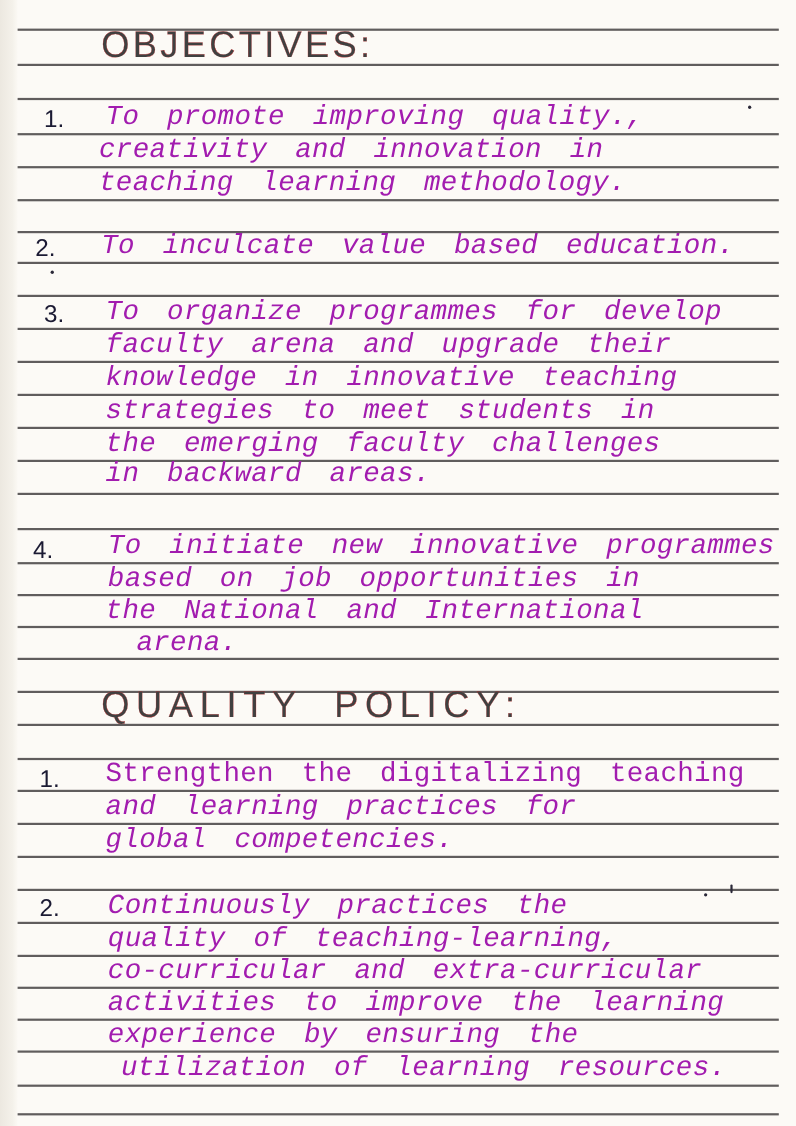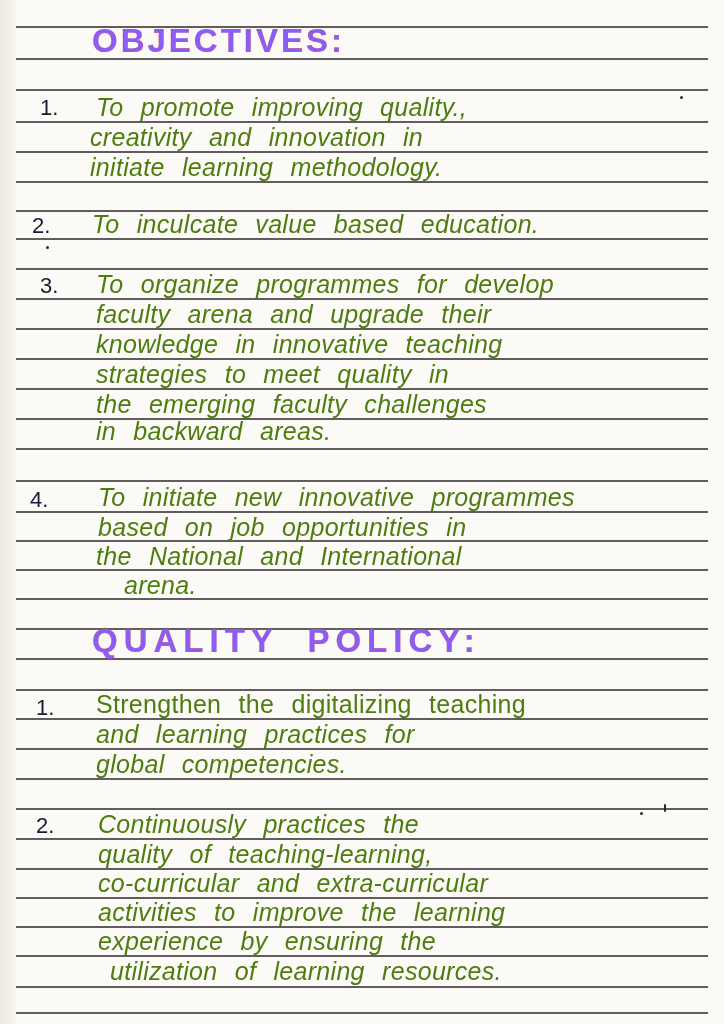--- a/index.html
+++ b/index.html
@@ -29,35 +29,35 @@
     .rule {
       position: absolute;
       left: 16px;
       width: 692px;
       height: 1.6px;
       background: #3d3b3b;
       opacity: 0.82;
     }
     .heading {
       position: absolute;
-      color: #8b5cf6;
+      color: #404040;
       font-family: "Liberation Sans", "DejaVu Sans", sans-serif;
-      font-weight: 700;
+      font-weight: 400;
       letter-spacing: 3px;
       font-size: 33px;
       line-height: 33px;
       white-space: nowrap;
       -webkit-text-stroke: 0.2px #d62c2c;
       transform: scaleY(1.02);
       transform-origin: left bottom;
     }
     .row {
       position: absolute;
-      color: #4d7c0f;
-      font-family: Liberation Sans, sans-serif;
+      color: #a21caf;
+      font-family: Liberation Mono, monospace;
       font-style: italic;
       font-size: 25px;
       line-height: 26px;
       white-space: nowrap;
       letter-spacing: 0.3px;
       word-spacing: 10px;
       text-align: center;
     }
     .num {
       position: absolute;
@@ -113,31 +113,31 @@
   <div class="rule" style="top:926px"></div>
   <div class="rule" style="top:955px"></div>
   <div class="rule" style="top:986px"></div>
   <div class="rule" style="top:1012px"></div>
 
   <div class="heading" style="left:92px; top:24px;">OBJECTIVES:</div>
 
   <div class="num" style="left:40px; top:96px;">1.</div>
   <div class="row" style="left:96px; top:94px;">To promote improving quality.,</div>
   <div class="row" style="left:90px; top:124px;">creativity and innovation in</div>
-  <div class="row" style="left:90px; top:154px;">initiate learning methodology.</div>
+  <div class="row" style="left:90px; top:154px;">teaching learning methodology.</div>
 
   <div class="num" style="left:32px; top:214px;">2.</div>
   <div class="row" style="left:92px; top:211px;">To inculcate value based education.</div>
   <div class="ink-dot" style="left:46px; top:246px;"></div>
 
   <div class="num" style="left:40px; top:274px;">3.</div>
   <div class="row" style="left:96px; top:271px;">To organize programmes for develop</div>
   <div class="row" style="left:96px; top:301px;">faculty arena and upgrade their</div>
   <div class="row" style="left:96px; top:331px;">knowledge in innovative teaching</div>
-  <div class="row" style="left:96px; top:361px;">strategies to meet quality in</div>
+  <div class="row" style="left:96px; top:361px;">strategies to meet students in</div>
   <div class="row" style="left:96px; top:391px;">the emerging faculty challenges</div>
   <div class="row" style="left:96px; top:418px;">in backward areas.</div>
 
   <div class="num" style="left:30px; top:488px;">4.</div>
   <div class="row" style="left:98px; top:484px;">To initiate new innovative programmes</div>
   <div class="row" style="left:98px; top:514px;">based on job opportunities in</div>
   <div class="row" style="left:96px; top:543px;">the National and International</div>
   <div class="row" style="left:96px; top:572px;margin-left:28px;">arena.</div>
 
   <div class="heading" style="left:92px; top:624px; letter-spacing:6px; word-spacing:14px;">QUALITY POLICY:</div>

